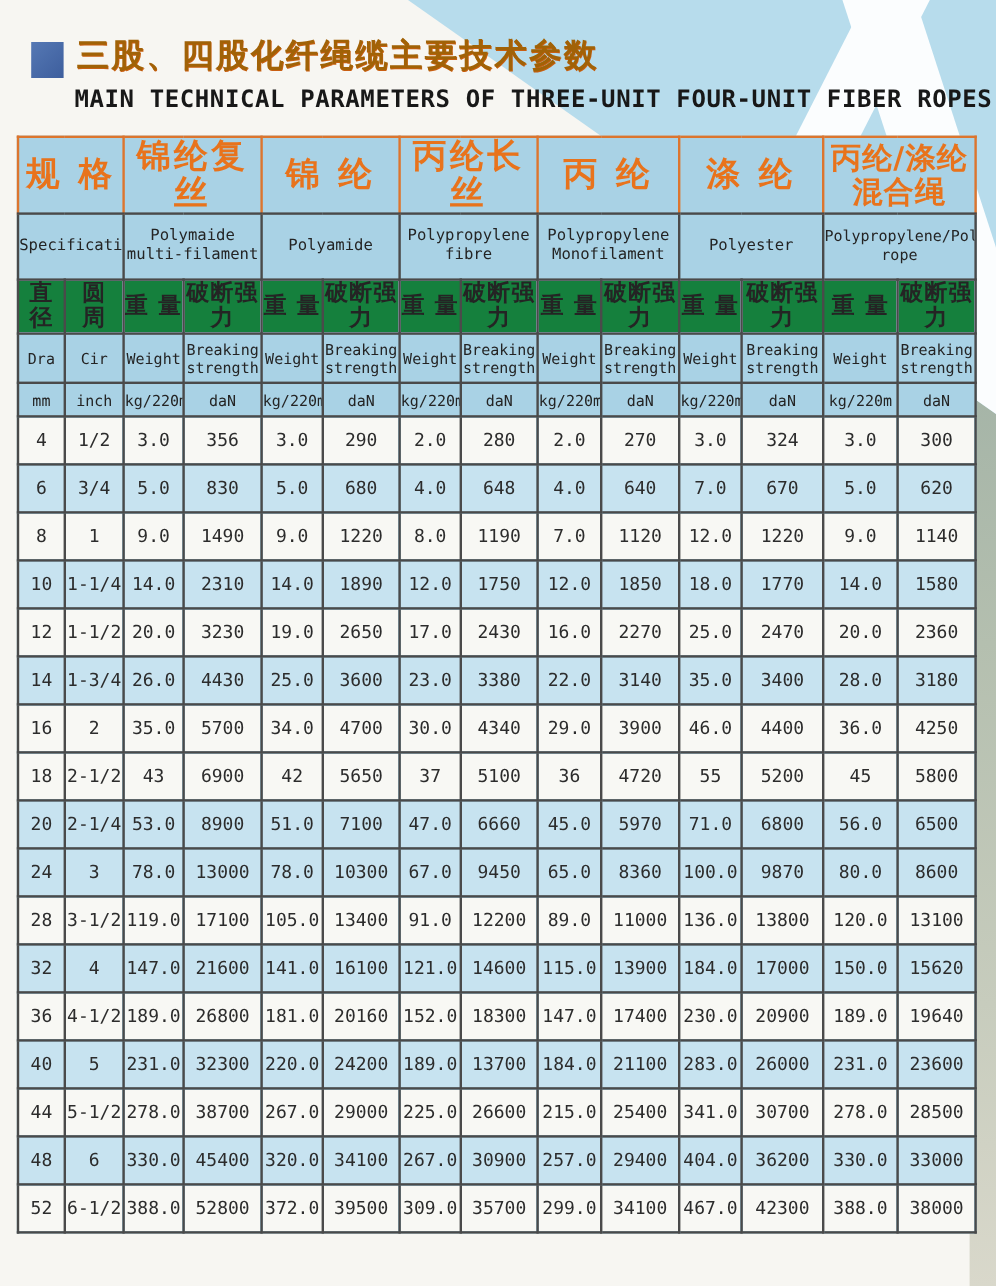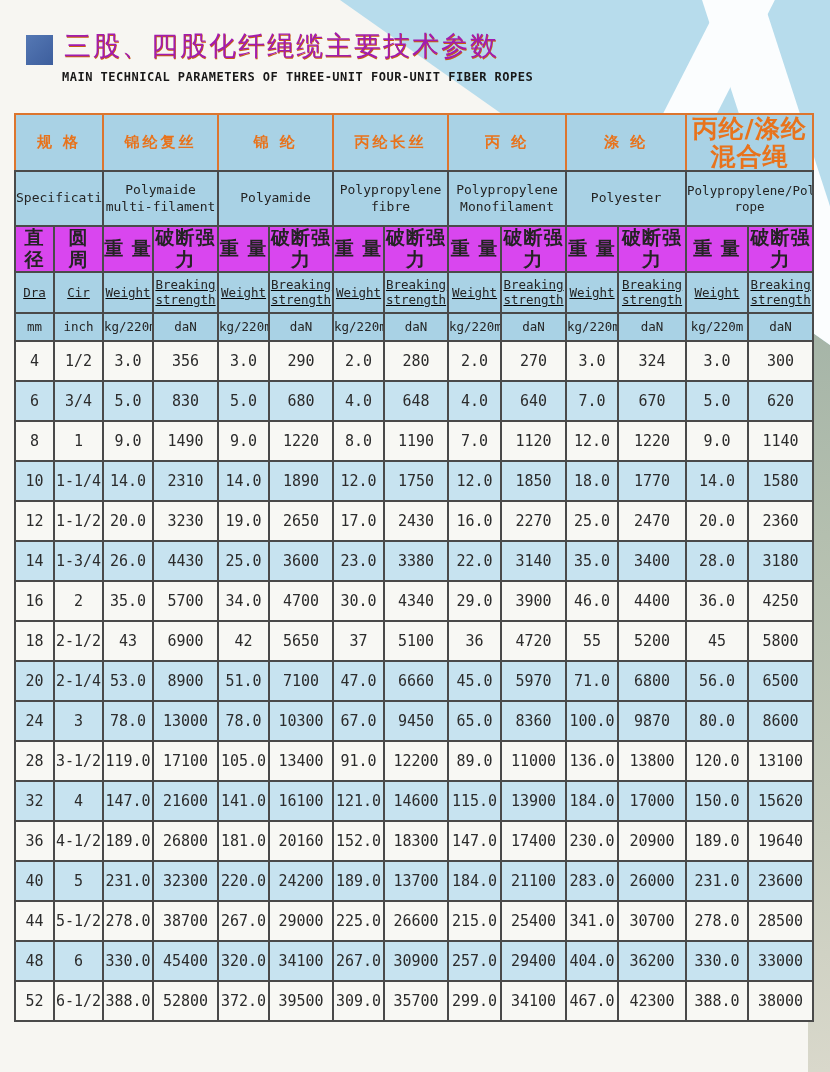--- a/index.html
+++ b/index.html
@@ -25,61 +25,61 @@
 
   
   .page-header { position:absolute; left:26px; top:28px; z-index:3; }
   .bullet {
     position:absolute; left:0; top:7px; width:27px; height:30px;
     background:linear-gradient(135deg,#5578b4,#3d5e9d);
     display:inline-block;
   }
   .title-cn {
     margin-left:38px;
-    font-size:27px; font-weight:normal; color:#a21caf;
+    font-size:27px; font-weight:bold; color:#a16207;
     letter-spacing:2px; white-space:nowrap;
     text-shadow:0.5px 0.5px 0 #c95f12;
   }
   .title-en {
     margin-left:36px; margin-top:6px;
     font-family:"DejaVu Sans Mono", monospace;
-    font-size:12px; font-weight:bold; color:#181818;
+    font-size:20px; font-weight:bold; color:#181818;
     letter-spacing:0.5px; white-space:nowrap;
   }
 
   
   .table-wrap { position:absolute; left:14px; top:113px; z-index:2; }
   table.main {
     border-collapse:collapse; table-layout:fixed; width:798px;
     background:#abd4e6;
   }
   td, th {
     border:2px solid #4a4a4a; padding:0; text-align:center; vertical-align:middle;
     color:#242424; overflow:hidden; font-weight:normal;
   }
   tr.r-group-cn th {
     border:2.5px solid #dc752e; border-bottom:2px solid #4a4a4a;
-    color:#e8731c; font-size:15px; font-weight:bold; letter-spacing:3px;
+    color:#e8731c; font-size:28px; font-weight:bold; letter-spacing:3px;
     background:#a9d2e5; line-height:1.1;
   }
   tr.r-group-cn th.small { font-size:25px; letter-spacing:1px; }
   tr.r-group-en th, tr.r-sub-en th, tr.r-units th {
     background:#a9d2e5;
     font-family:"DejaVu Sans Mono", monospace; font-weight:normal;
   }
   tr.r-group-en th { font-size:13px; line-height:1.25; }
   tr.r-group-en th.small { font-size:12.5px; }
   tr.r-sub-cn th {
-    background:#d946ef; font-size:19px; font-weight:bold; letter-spacing:1px; line-height:1.15;
+    background:#15803d; font-size:19px; font-weight:bold; letter-spacing:1px; line-height:1.15;
   }
   tr.r-sub-en th { font-size:12.5px; line-height:1.2; }
   tr.r-units th { font-size:12.5px; }
 
   tr.hr1 { height:45px; } tr.hr2 { height:55px; } tr.hr3 { height:45px; }
-  tr.hr4 { height:41px;text-decoration:underline; } tr.hr5 { height:28px; }
+  tr.hr4 { height:41px; } tr.hr5 { height:28px; }
 
   tbody.data tr { height:40px; background:#f8f8f4; }
   tbody.data tr.shaded { background:#c7e3f0; }
   tbody.data td {
     font-family:"DejaVu Sans Mono", monospace; font-size:15px; color:#2c2c2c;
   }
 </style>
 </head>
 <body>
 

